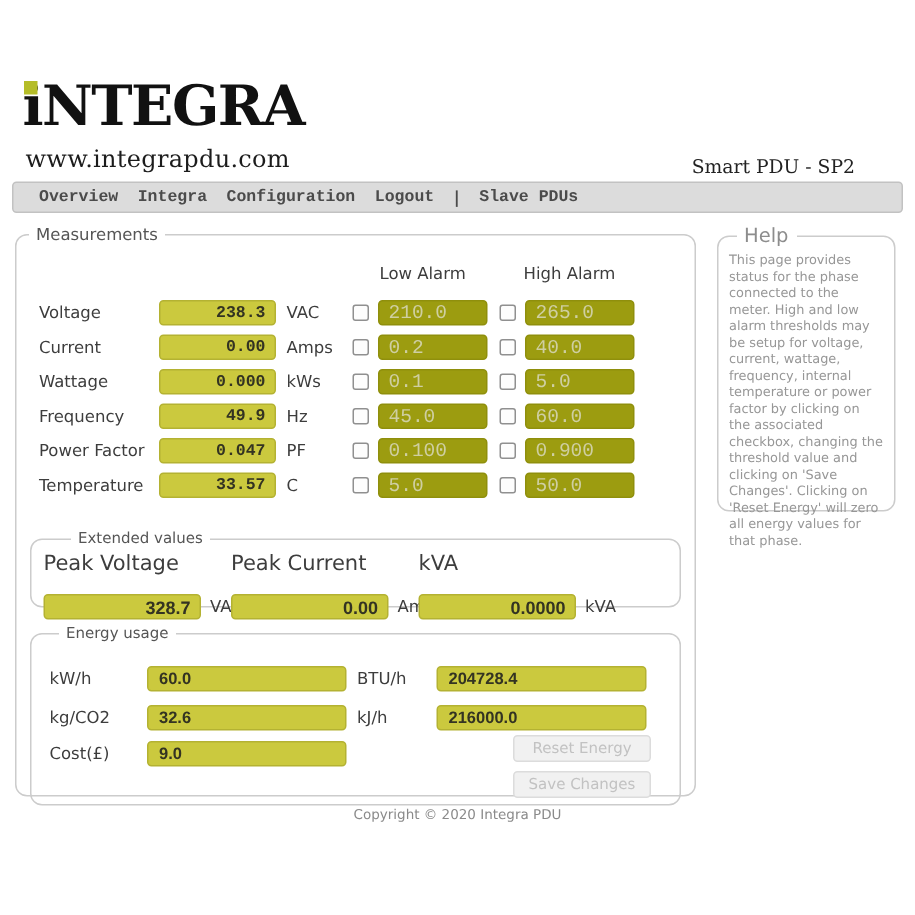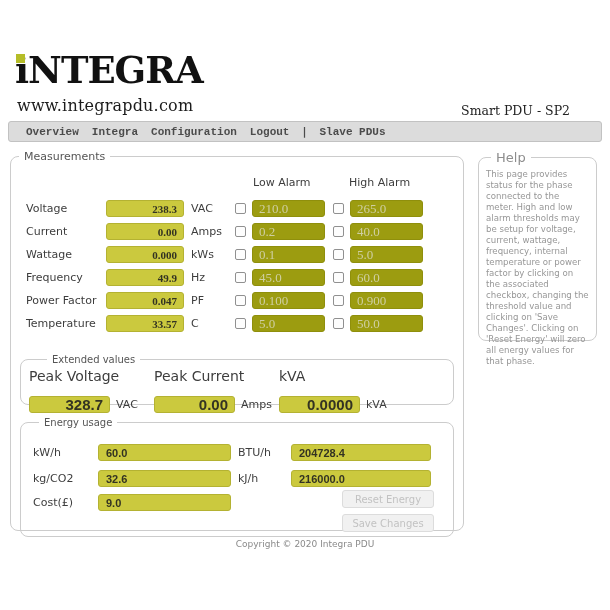--- a/index.html
+++ b/index.html
@@ -33,39 +33,39 @@
   .fs-help legend { font-size:13px; color:#8d8d8d; margin-left:5px; }
   .help-text { font-size:8.6px; line-height:11px; color:#979797; }
 
   
   .alarm-header { position:absolute; top:13px; font-size:11px; color:#3d3d3d; }
   .alarm-header.low  { left:242px; }
   .alarm-header.high { left:338px; }
   .rows { position:absolute; left:15px; top:37px; right:0; }
   .m-row { display:flex; align-items:center; height:17px; margin-bottom:6px; }
   .m-label { width:80px; font-size:11px; color:#3d3d3d; }
-  .field { height:17px; border-radius:3px; font-family:Liberation Serif, serif; outline:none; }
+  .field { height:17px; border-radius:3px; font-family:Liberation Mono, monospace; outline:none; }
   .value-field { width:78px; background:#cbc93e; border:1px solid #b4b232;
                  font-size:11px; font-weight:bold; color:#333322; text-align:right; padding:0 6px; }
   .m-unit { width:44px; font-size:11px; color:#3d3d3d; margin-left:7px; }
   .cb { appearance:none; -webkit-appearance:none; width:11px; height:11px; background:#fdfdfd;
         border:1px solid #909090; border-radius:2px; margin:0 6px 0 0; cursor:pointer; }
   .alarm-field { width:73px; background:#9c9c10; border:1px solid #8f8f0c;
                  font-size:13px; color:#cfcfa2; padding:0 6px; margin-right:8px; }
   .alarm-field.high-f { margin-right:0; }
 
   
   .fs-extended { position:absolute; left:9px; top:191px; right:9px; height:51px;
                  display:flex; padding:3px 0 0 8px; }
   .fs-extended legend, .fs-energy legend { font-size:10px; color:#555; margin-left:18px; }
   .ext-group { width:125px; }
   .ext-label { font-size:14px; color:#3d3d3d; margin-bottom:12px; }
   .ext-field-row { display:flex; align-items:center; }
-  .ext-field { width:81px; background:#cbc93e; border:1px solid #b4b232; border-radius:3px;
-               height:17px; font-size:15px; font-weight:bold; color:#333322; text-align:right;
+  .ext-field { width:105px; background:#cbc93e; border:1px solid #b4b232; border-radius:3px;
+               height:17px; font-size:12px; font-weight:bold; color:#333322; text-align:right;
                padding:0 6px; }
   .ext-unit { font-size:11px; color:#3d3d3d; margin-left:6px; }
 
   
   .fs-energy { position:absolute; left:9px; top:254px; right:9px; height:120px; }
   .e-row { position:absolute; left:12px; display:flex; align-items:center; }
   .e-row.r1 { top:16px; } .e-row.r2 { top:42px; } .e-row.r3 { top:66px; }
   .e-label { width:65px; font-size:11px; color:#3d3d3d; }
   .e-field { height:17px; background:#cbc93e; border:1px solid #b4b232; border-radius:3px;
              font-size:11px; font-weight:bold; color:#333322; text-align:left; padding:0 7px; }

